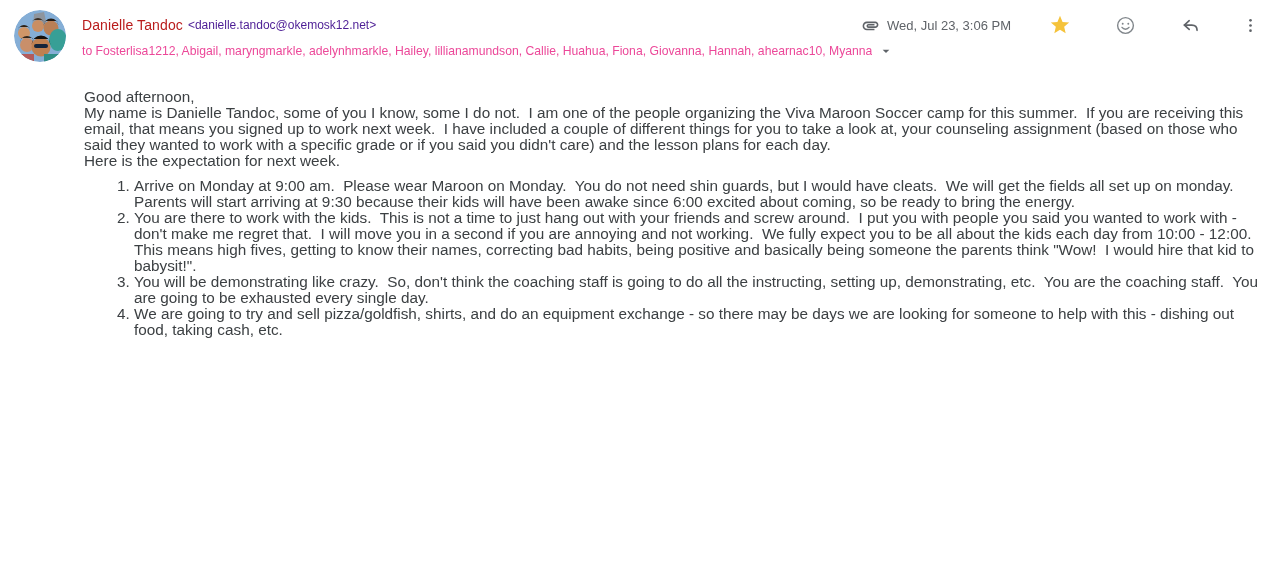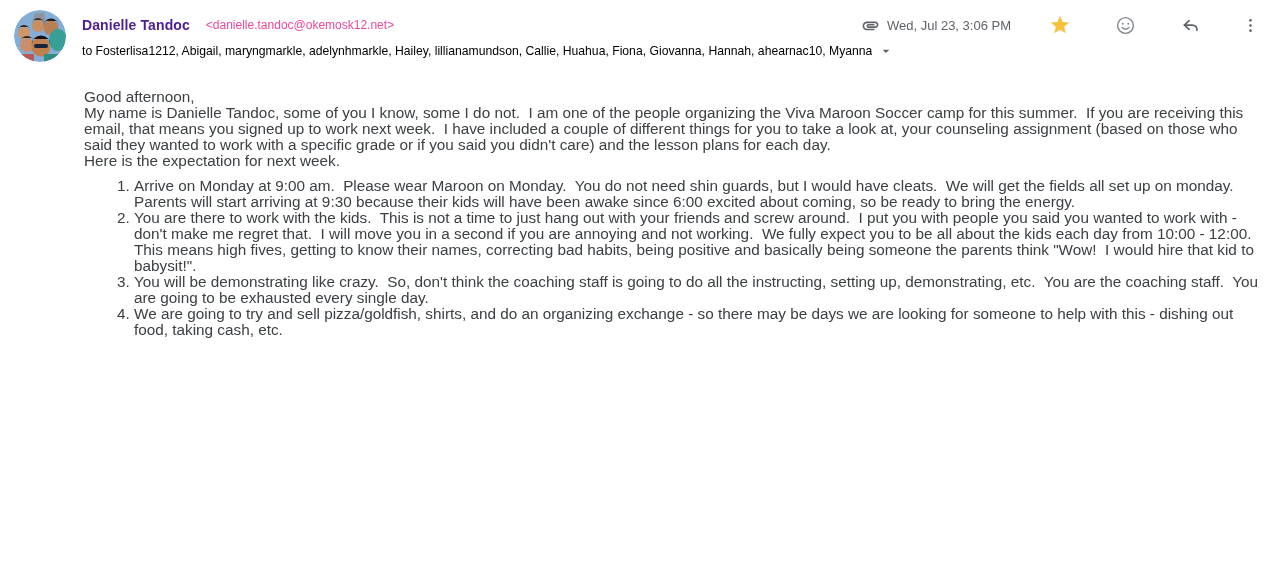--- a/index.html
+++ b/index.html
@@ -4,30 +4,30 @@
 <style>
   html,body{margin:0;padding:0;}
   body{
     width:1280px;height:585px;background:#ffffff;overflow:hidden;
     font-family:"Liberation Sans","DejaVu Sans",sans-serif;color:#202124;
   }
   .email-header{display:flex;align-items:flex-start;padding:10px 16px 0 14px;}
   .avatar-wrap{width:52px;height:52px;flex:none;margin-right:16px;border-radius:50%;overflow:hidden;cursor:pointer;}
   .header-main{flex:1;min-width:0;padding-top:3px;}
   .row1{display:flex;align-items:center;height:24px;}
-  .name{font-size:14px;font-weight:bold;letter-spacing:.1px;color:#4c1d95;cursor:pointer;white-space:nowrap;}
-  .email{font-size:12px;color:#ec4899;margin-left:16px;white-space:nowrap;}
+  .name{font-size:14px;font-weight:normal;letter-spacing:.1px;color:#b91c1c;cursor:pointer;white-space:nowrap;}
+  .email{font-size:12px;color:#4c1d95;margin-left:5px;white-space:nowrap;}
   .meta{margin-left:auto;display:flex;align-items:center;flex:none;}
   .date{font-size:13px;color:#5f6368;margin-left:7px;white-space:nowrap;}
   .icon-btn{display:flex;align-items:center;justify-content:center;background:none;border:none;padding:0;cursor:pointer;}
   .ib-star{margin-left:38px;}
   .ib-emoji{margin-left:44px;}
   .ib-reply{margin-left:44px;}
   .ib-more{margin-left:40px;margin-right:4px;}
-  .row2{display:flex;align-items:center;font-size:12.2px;color:#000000;margin-top:6px;cursor:pointer;}
+  .row2{display:flex;align-items:center;font-size:12.2px;color:#ec4899;margin-top:6px;cursor:pointer;}
   .recipients{white-space:nowrap;overflow:hidden;flex:0 1 auto;min-width:0;max-width:1036px;}
   .expand{margin-left:6px;flex:none;display:flex;align-items:center;}
   .email-body{margin:27px 18px 0 84px;font-size:15.3px;line-height:16px;color:#3c4043;}
   .para{white-space:pre-wrap;}
   ol.expectations{margin:9px 0 0 0;padding-left:50px;}
   ol.expectations li{white-space:pre-wrap;}
 </style>
 </head>
 <body>
 
@@ -118,15 +118,15 @@
 </div>
 
 <div class="email-body">
   <div class="para">Good afternoon,
 My name is Danielle Tandoc, some of you I know, some I do not.  I am one of the people organizing the Viva Maroon Soccer camp for this summer.  If you are receiving this email, that means you signed up to work next week.  I have included a couple of different things for you to take a look at, your counseling assignment (based on those who said they wanted to work with a specific grade or if you said you didn't care) and the lesson plans for each day.
 Here is the expectation for next week.</div>
   <ol class="expectations">
     <li>Arrive on Monday at 9:00 am.  Please wear Maroon on Monday.  You do not need shin guards, but I would have cleats.  We will get the fields all set up on monday.  Parents will start arriving at 9:30 because their kids will have been awake since 6:00 excited about coming, so be ready to bring the energy.</li>
     <li>You are there to work with the kids.  This is not a time to just hang out with your friends and screw around.  I put you with people you said you wanted to work with - don't make me regret that.  I will move you in a second if you are annoying and not working.  We fully expect you to be all about the kids each day from 10:00 - 12:00.  This means high fives, getting to know their names, correcting bad habits, being positive and basically being someone the parents think "Wow!  I would hire that kid to babysit!".</li>
     <li>You will be demonstrating like crazy.  So, don't think the coaching staff is going to do all the instructing, setting up, demonstrating, etc.  You are the coaching staff.  You are going to be exhausted every single day.</li>
-    <li>We are going to try and sell pizza/goldfish, shirts, and do an organizing exchange - so there may be days we are looking for someone to help with this - dishing out food, taking cash, etc.</li>
+    <li>We are going to try and sell pizza/goldfish, shirts, and do an equipment exchange - so there may be days we are looking for someone to help with this - dishing out food, taking cash, etc.</li>
   </ol>
 </div>
 
 </body></html>

